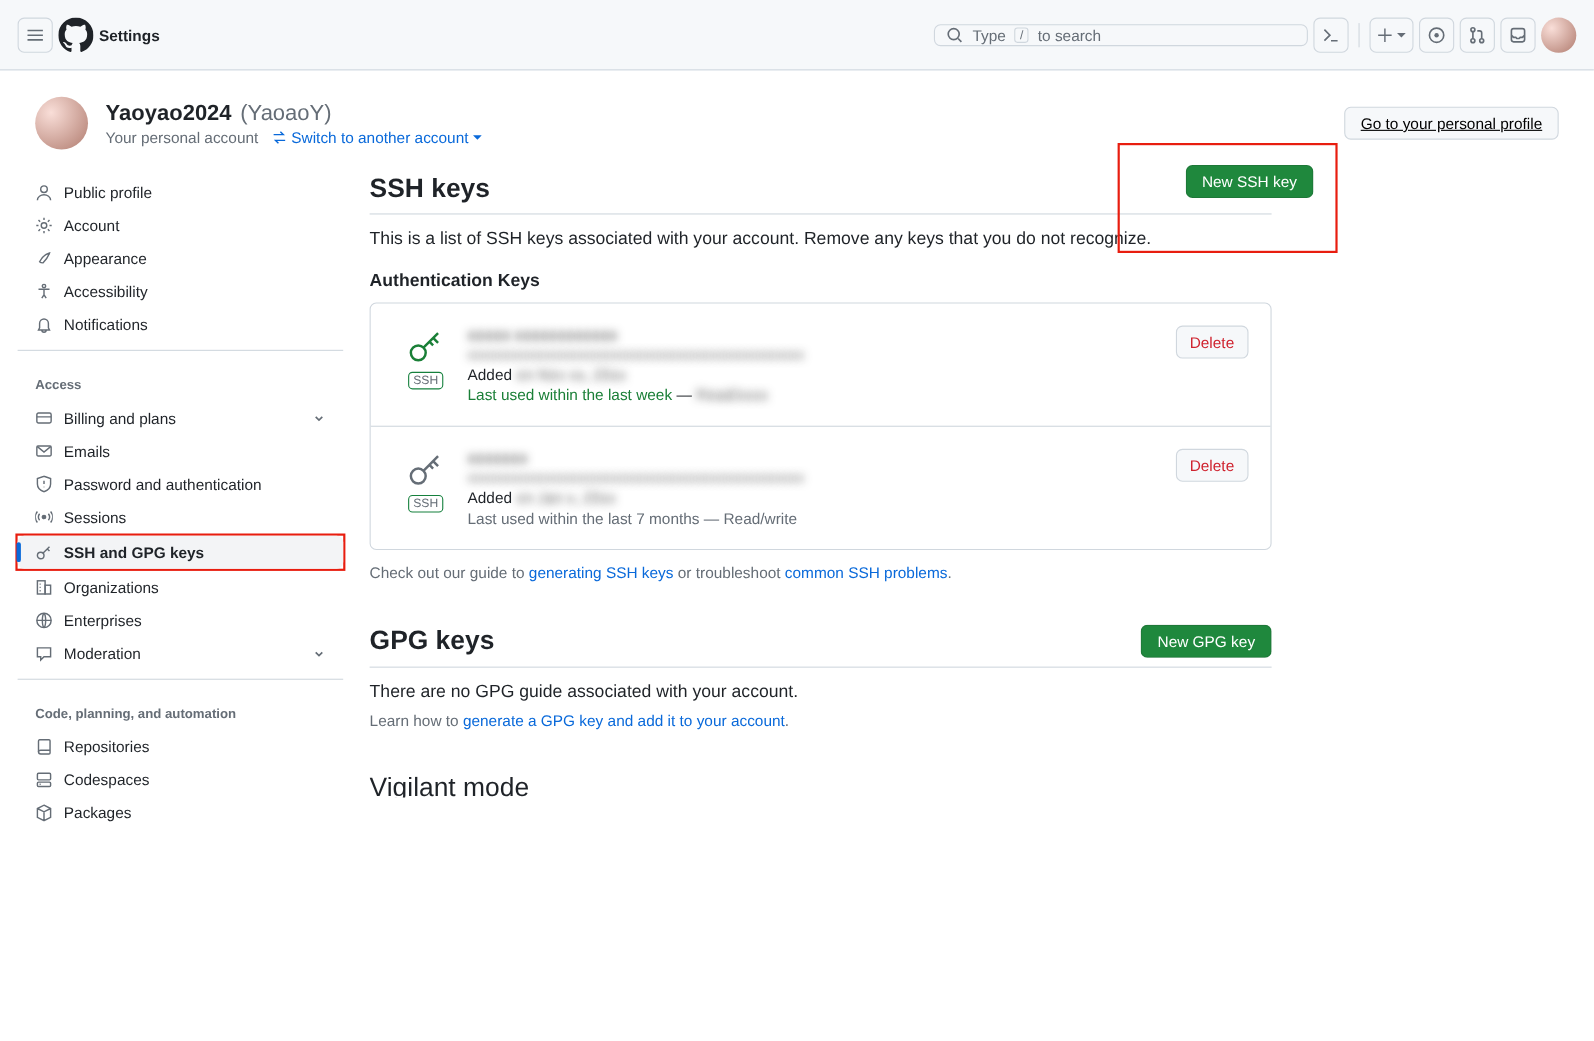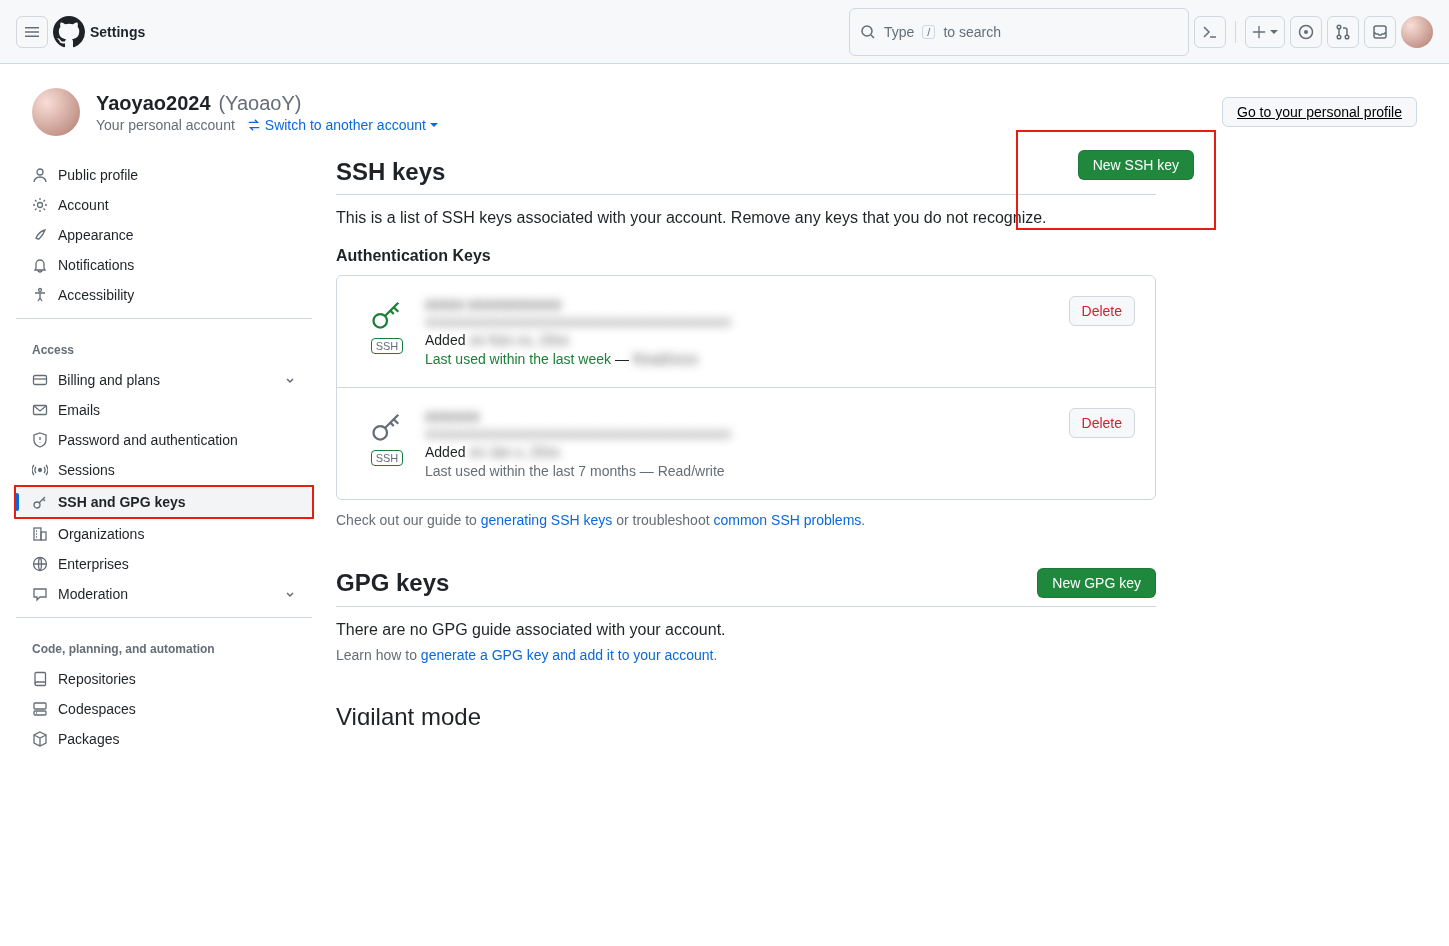--- a/index.html
+++ b/index.html
@@ -4,21 +4,21 @@
 <style>
 * { box-sizing: border-box; margin: 0; padding: 0; }
 body { font-family: -apple-system, BlinkMacSystemFont, "Segoe UI", Helvetica, Arial, sans-serif; font-size: 14px; color: #1f2328; background: #ffffff; }
 a { text-decoration: none; }
 
 .topbar { height: 64px; background: #f6f8fa; border-bottom: 1px solid #d0d7de; display: flex; align-items: center; padding: 0 16px; gap: 5px; }
 .hamburger-btn { width: 32px; height: 32px; border: 1px solid #d0d7de; border-radius: 6px; display:flex; align-items:center; justify-content:center; cursor:pointer; background:#f6f8fa; }
 .gh-logo { width: 32px; height: 32px; display:flex; align-items:center; justify-content:center; }
 .settings-text { font-size: 14px; font-weight: 600; }
 .spacer { flex: 1; }
-.search-box { width: 340px; height: 48px; border: 1px solid #d0d7de; border-radius: 6px; display:flex; align-items:center; padding: 0 10px; gap: 8px; color:#656d76; background:#f6f8fa; cursor:text; }
+.search-box { width: 340px; height: 20px; border: 1px solid #d0d7de; border-radius: 6px; display:flex; align-items:center; padding: 0 10px; gap: 8px; color:#656d76; background:#f6f8fa; cursor:text; }
 .search-box .slash { border:1px solid #d0d7de; border-radius:3px; padding:0 4px; font-size:11px; }
 .top-icon-btn { height: 32px; min-width: 32px; border: 1px solid #d0d7de; border-radius: 6px; display:flex; align-items:center; justify-content:center; cursor:pointer; background:#f6f8fa; padding:0 6px; gap:4px; color:#656d76; }
 .divider-v { width:1px; height:22px; background:#d0d7de; margin:0 4px; }
 .avatar-top { width:32px; height:32px; border-radius:50%; background: radial-gradient(circle at 30% 30%, #f9ded8, #b07b6e); cursor:pointer; }
 
 .account-header { display:flex; align-items:center; padding: 24px 32px 16px 32px; gap: 16px; }
 .avatar-large { width:48px; height:48px; border-radius:50%; background: radial-gradient(circle at 30% 30%, #f9ded8, #b07b6e); }
 .acct-name { font-size: 20px; font-weight:600; }
 .acct-handle { font-size: 20px; font-weight:400; color:#656d76; margin-left:4px; }
 .acct-sub { font-size:14px; color:#656d76; margin-top:2px; display:flex; align-items:center; gap:12px; }
@@ -170,33 +170,33 @@
         <span class="icn">
           <svg width="16" height="16" viewBox="0 0 16 16" fill="none" stroke="currentColor" stroke-width="1.3">
             <path d="M13 3c-4 1-7 4-9 8 1 1 2 1 3 1 3-3 5-6 6-9z"></path>
           </svg>
         </span>
         <span>Appearance</span>
       </div>
     <div class="side-item">
         <span class="icn">
           <svg width="16" height="16" viewBox="0 0 16 16" fill="none" stroke="currentColor" stroke-width="1.3">
-            <path d="M4 11V7a4 4 0 018 0v4l1 2H3zM6 13a2 2 0 004 0"></path>
-          </svg>
-        </span>
-        <span>Notifications</span>
-      </div>
-    <div class="side-item">
-        <span class="icn">
-          <svg width="16" height="16" viewBox="0 0 16 16" fill="none" stroke="currentColor" stroke-width="1.3">
             <circle cx="8" cy="3" r="1.5"></circle>
             <path d="M3 6h10M8 6v5M6 14l2-3 2 3"></path>
           </svg>
         </span>
         <span>Accessibility</span>
+      </div>
+    <div class="side-item">
+        <span class="icn">
+          <svg width="16" height="16" viewBox="0 0 16 16" fill="none" stroke="currentColor" stroke-width="1.3">
+            <path d="M4 11V7a4 4 0 018 0v4l1 2H3zM6 13a2 2 0 004 0"></path>
+          </svg>
+        </span>
+        <span>Notifications</span>
       </div>
 
     <div class="side-divider"></div>
     <div class="side-group-header">Access</div>
 
     <div class="side-item">
         <span class="icn">
           <svg width="16" height="16" viewBox="0 0 16 16" fill="none" stroke="currentColor" stroke-width="1.3">
             <rect x="1.5" y="3.5" width="13" height="9" rx="1.5"></rect>
             <path d="M1.5 7h13"></path>

